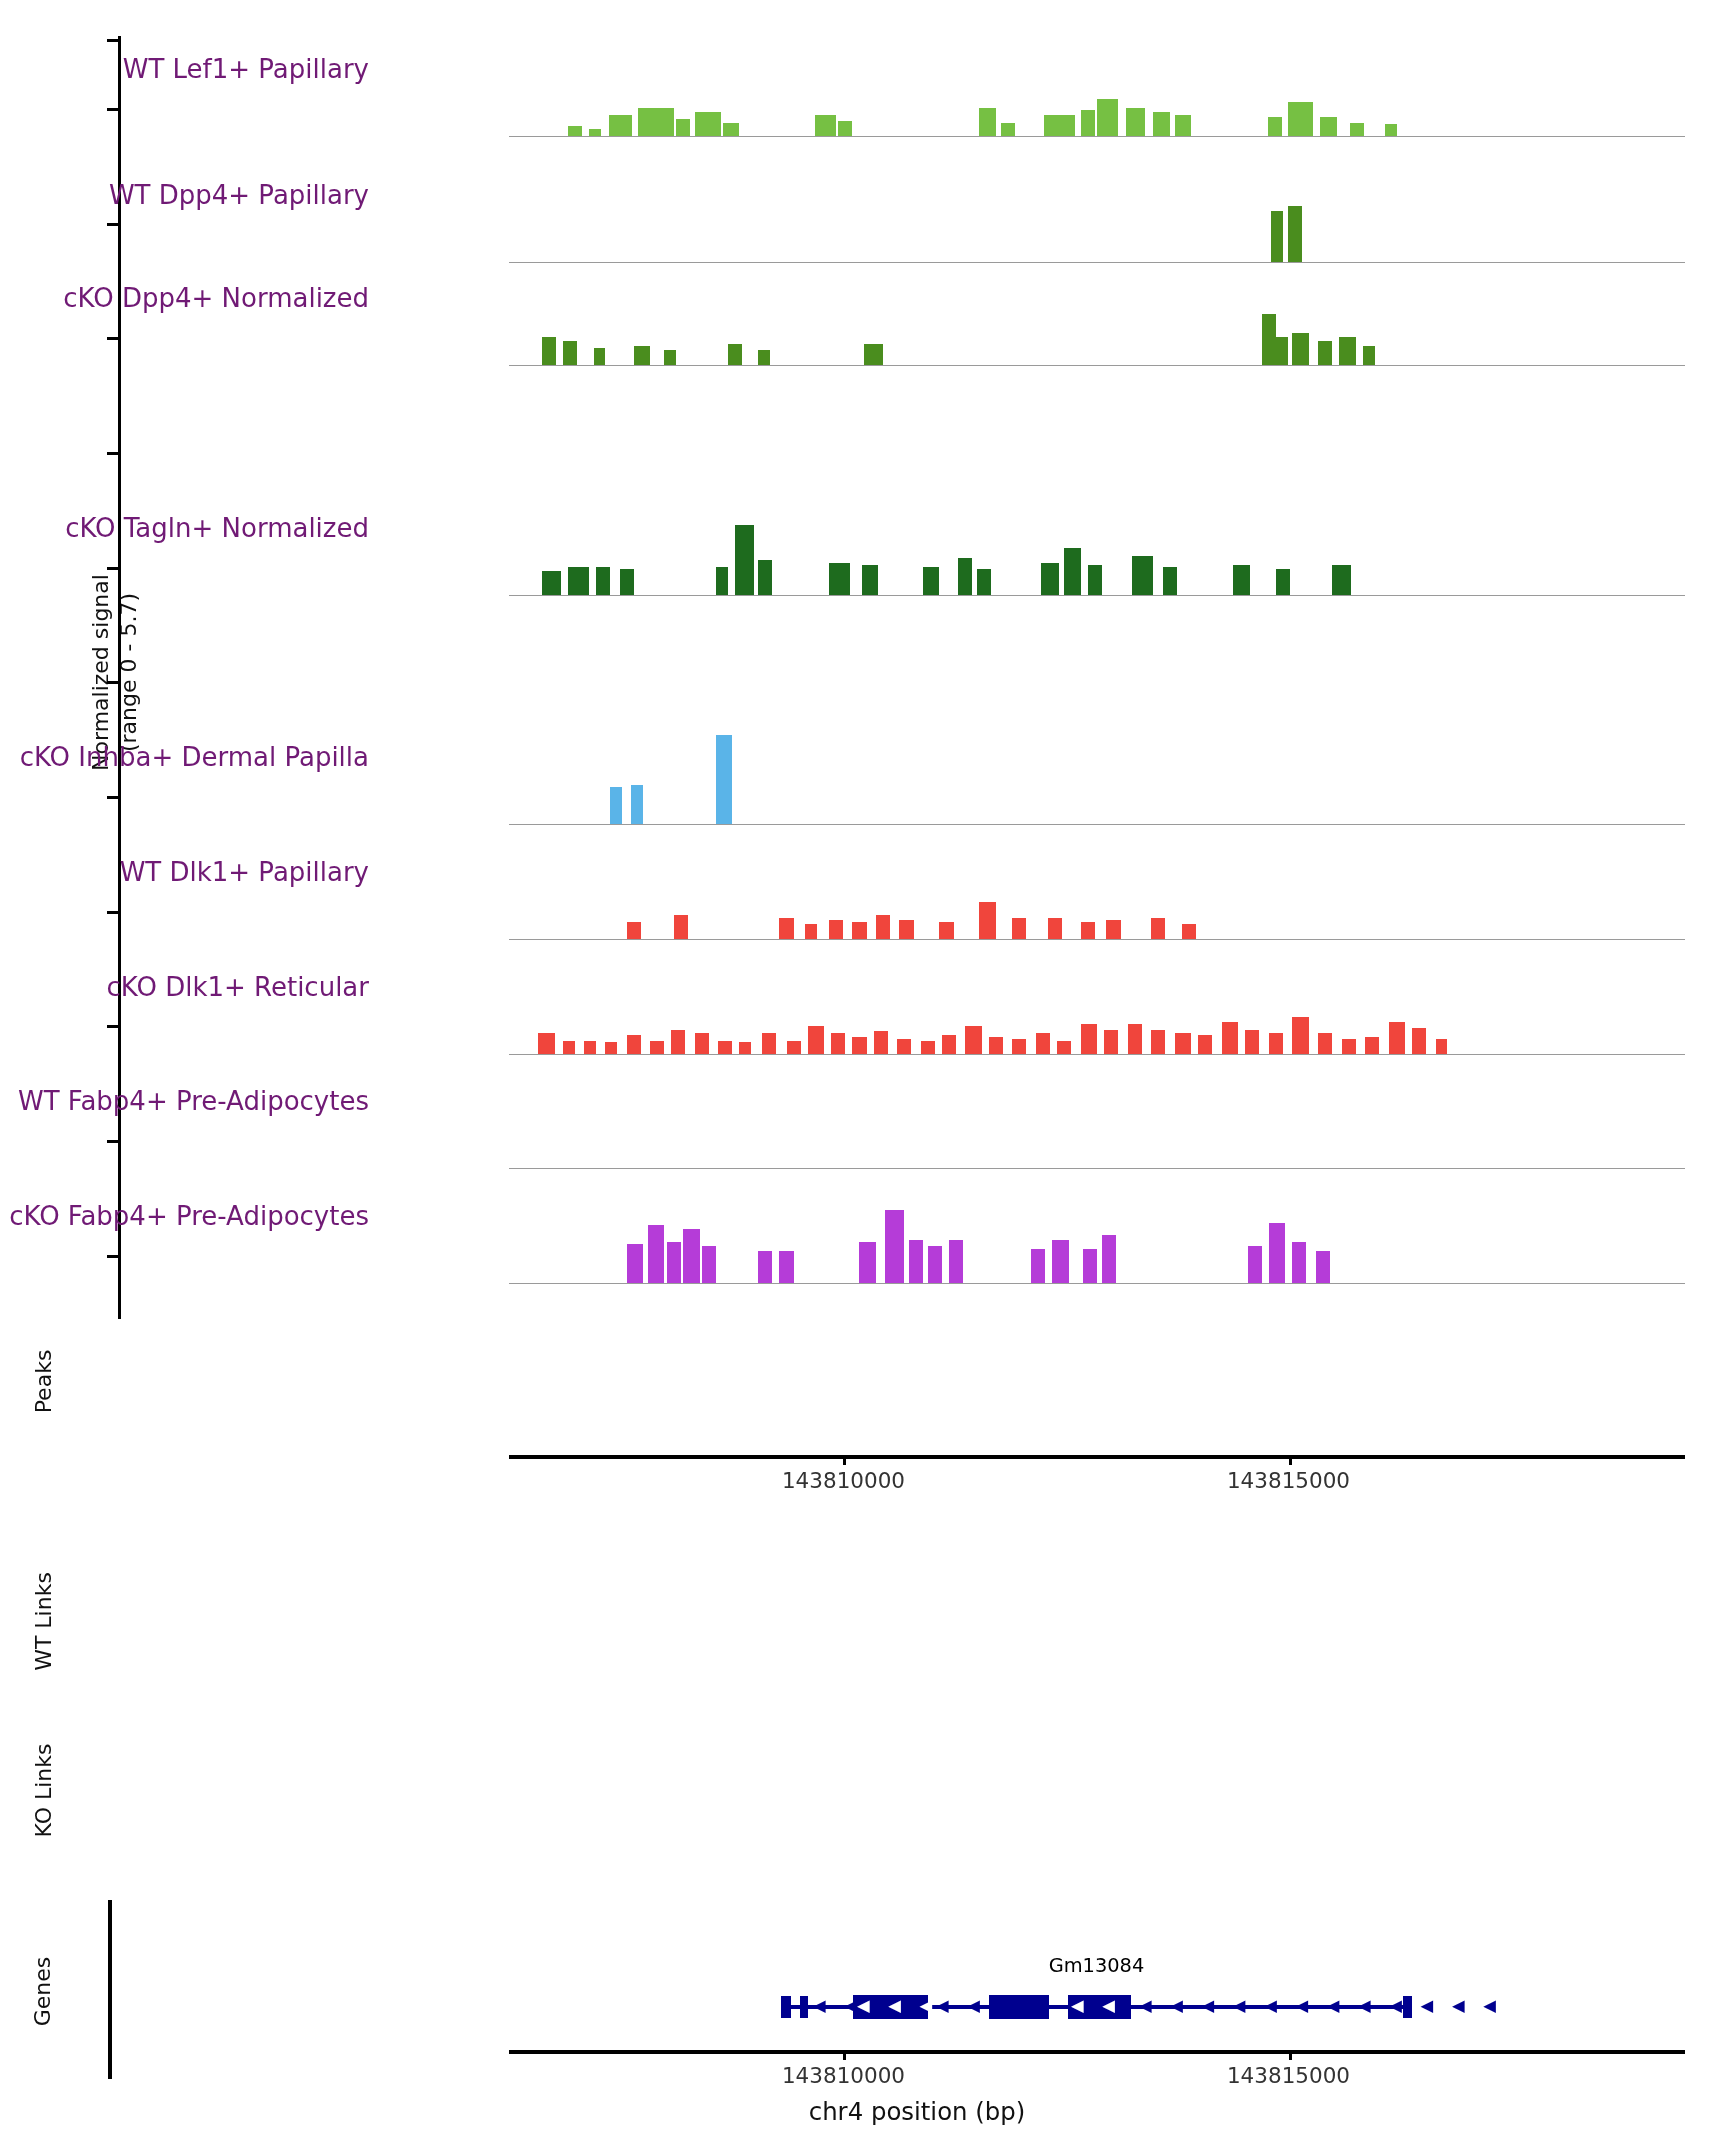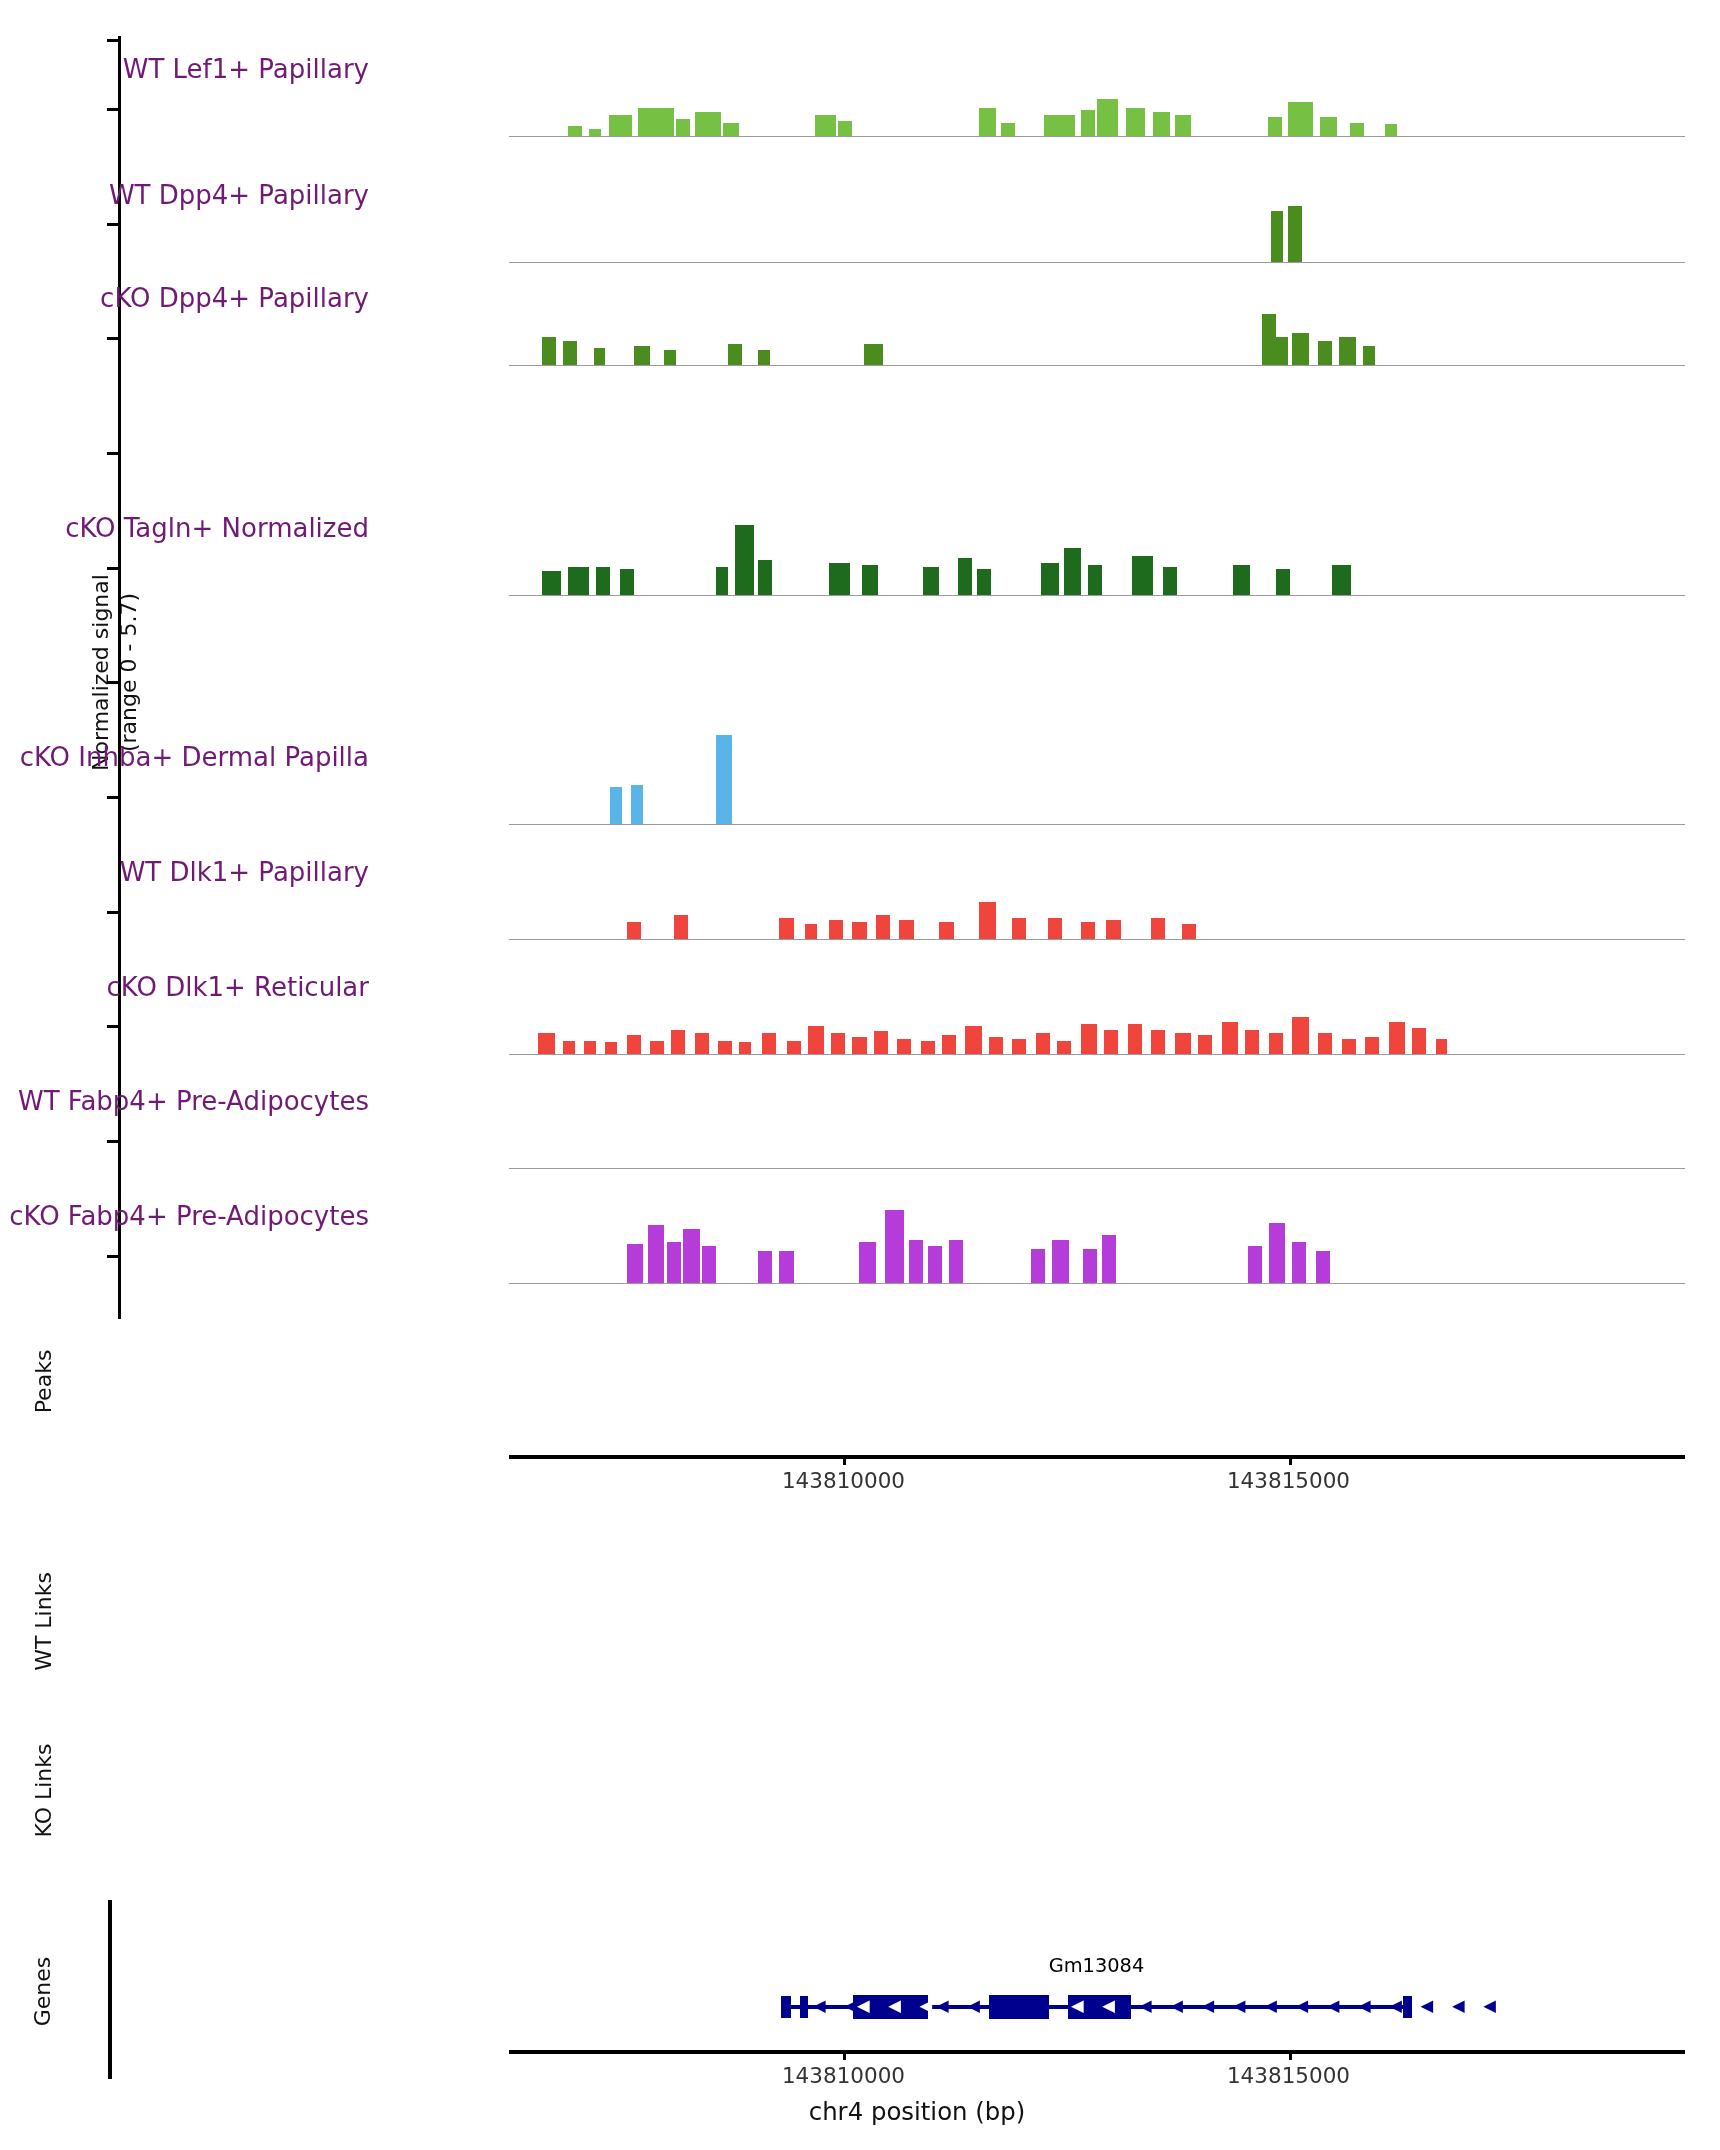--- a/index.html
+++ b/index.html
@@ -117,21 +117,21 @@
         <div class="tlabel" style="top: 12.2px;">WT Dpp4+ Papillary</div>
         <div class="plotarea" style="height: 93px;">
           <div class="bars">
             <div class="bar" style="left: 64.8%; width: 1%; height: 51px; background: rgb(74, 141, 30);"></div>
             <div class="bar" style="left: 66.2%; width: 1.2%; height: 56px; background: rgb(74, 141, 30);"></div>
           </div>
           <div class="baseline"></div>
         </div>
       </div>
       <div class="track" style="top: 242px; height: 95px;">
-        <div class="tlabel" style="top: 12.2px;">cKO Dpp4+ Papillary</div>
+        <div class="tlabel" style="top: 12.2px;">cKO Dpp4+ Normalized</div>
         <div class="plotarea" style="height: 93px;">
           <div class="bars">
             <div class="bar" style="left: 2.8%; width: 1.2%; height: 28px; background: rgb(74, 141, 30);"></div>
             <div class="bar" style="left: 4.6%; width: 1.2%; height: 24px; background: rgb(74, 141, 30);"></div>
             <div class="bar" style="left: 7.2%; width: 1%; height: 17px; background: rgb(74, 141, 30);"></div>
             <div class="bar" style="left: 10.6%; width: 1.4%; height: 18.6px; background: rgb(74, 141, 30);"></div>
             <div class="bar" style="left: 13.2%; width: 1%; height: 15px; background: rgb(74, 141, 30);"></div>
             <div class="bar" style="left: 18.6%; width: 1.2%; height: 20.5px; background: rgb(74, 141, 30);"></div>
             <div class="bar" style="left: 21.2%; width: 1%; height: 15px; background: rgb(74, 141, 30);"></div>
             <div class="bar" style="left: 30.2%; width: 1.6%; height: 20.5px; background: rgb(74, 141, 30);"></div>

